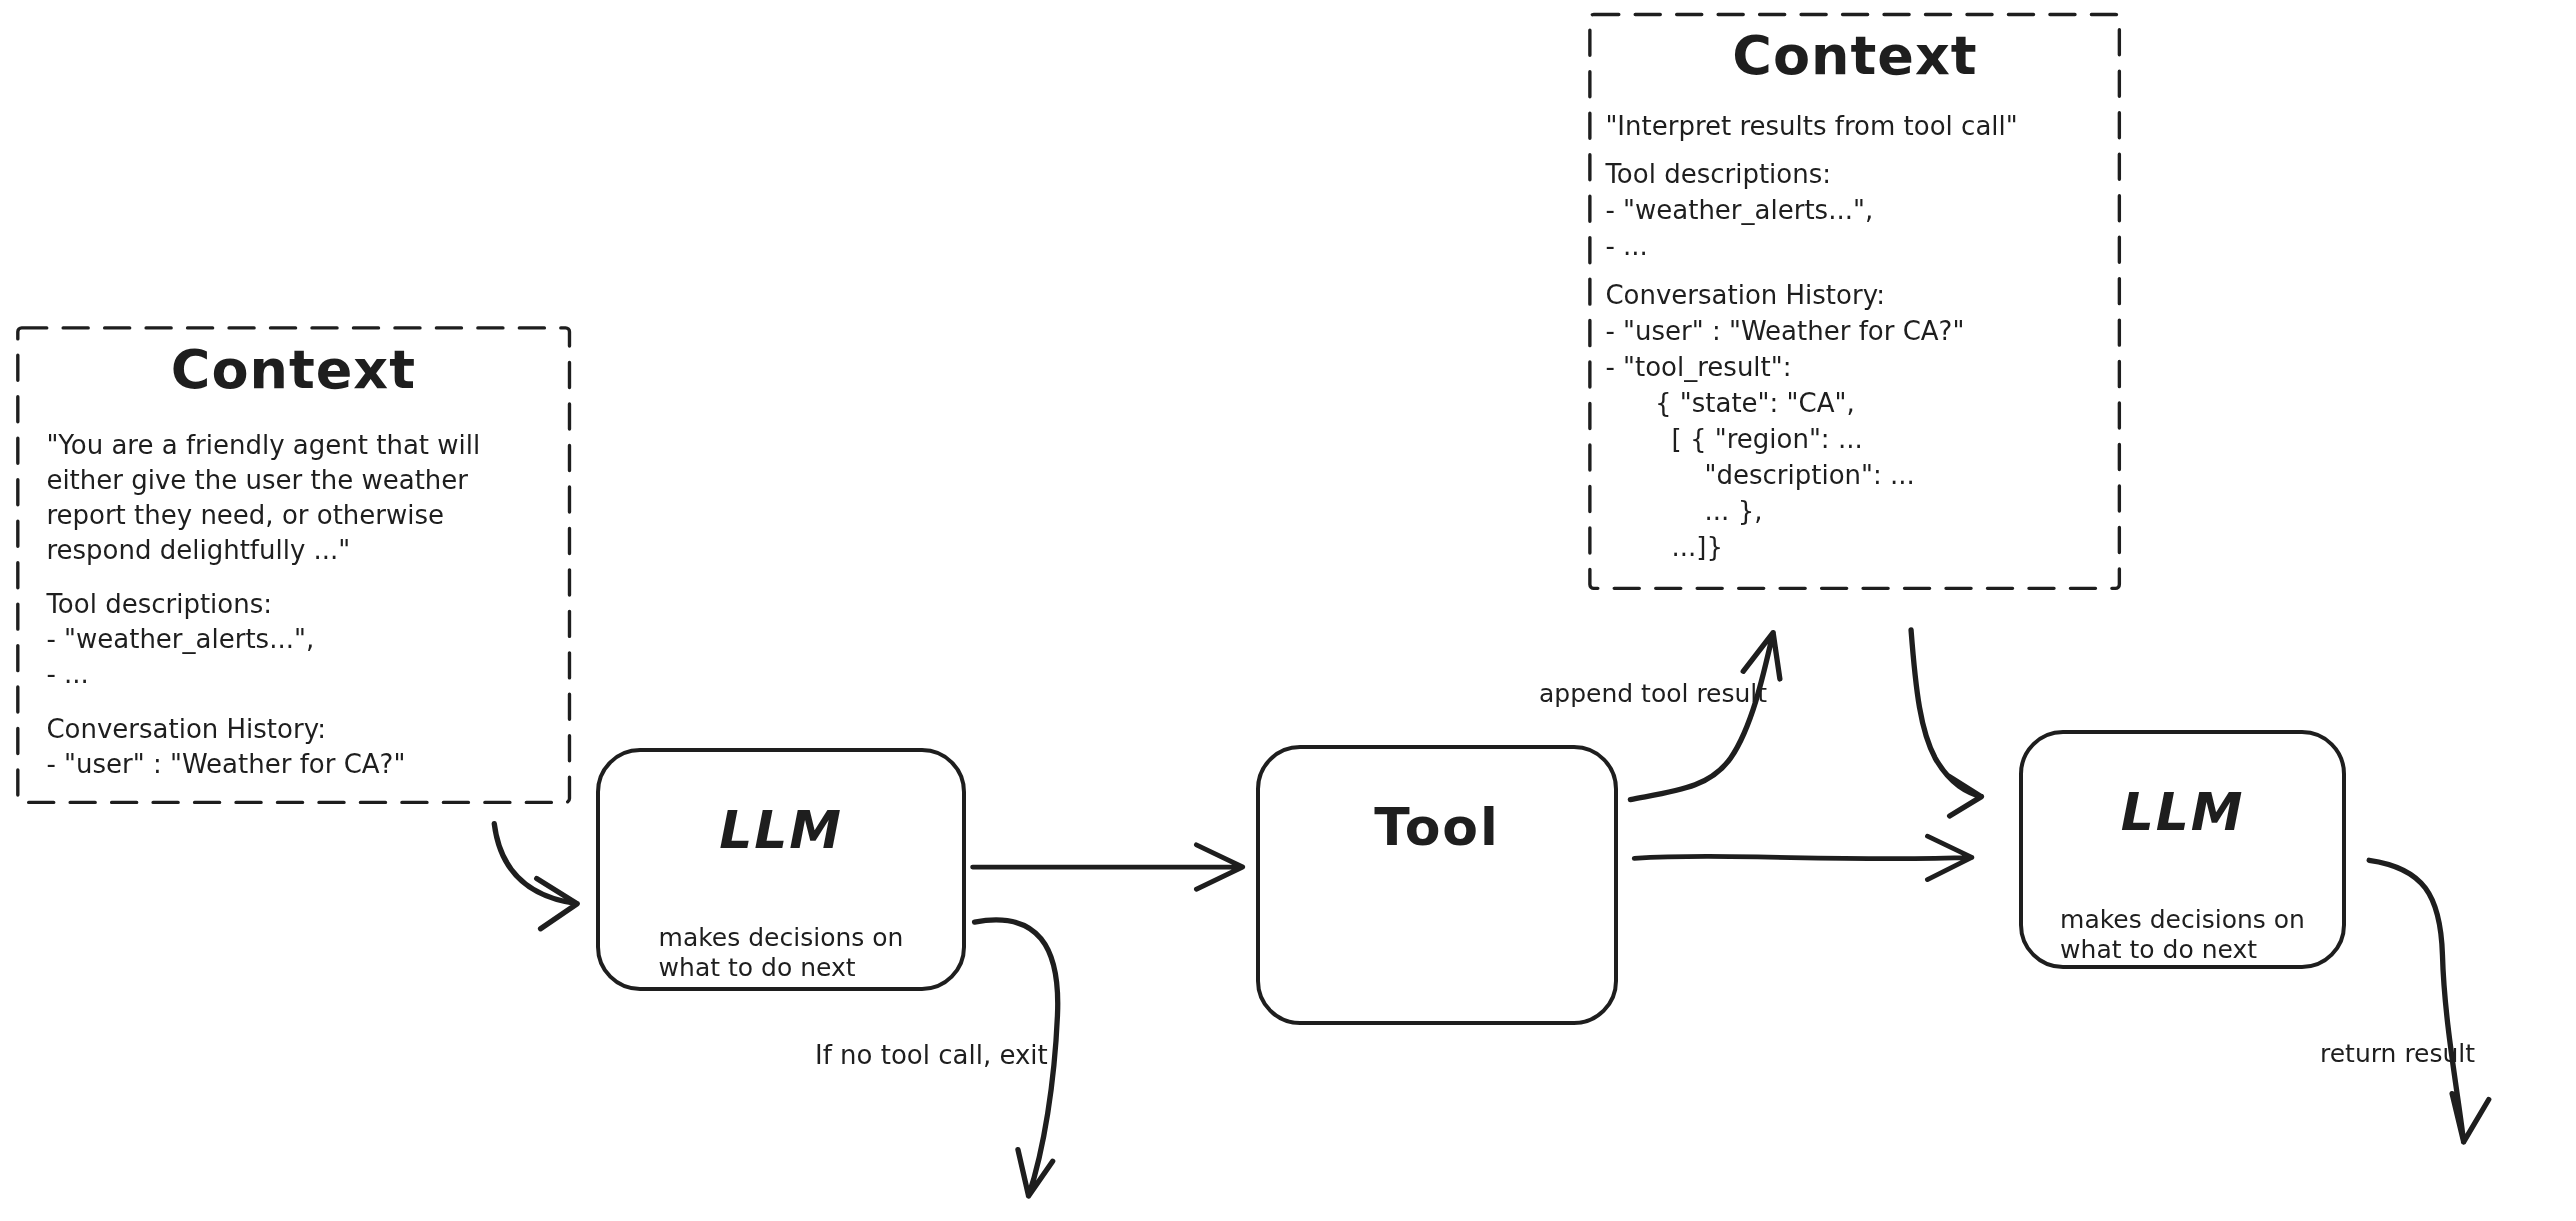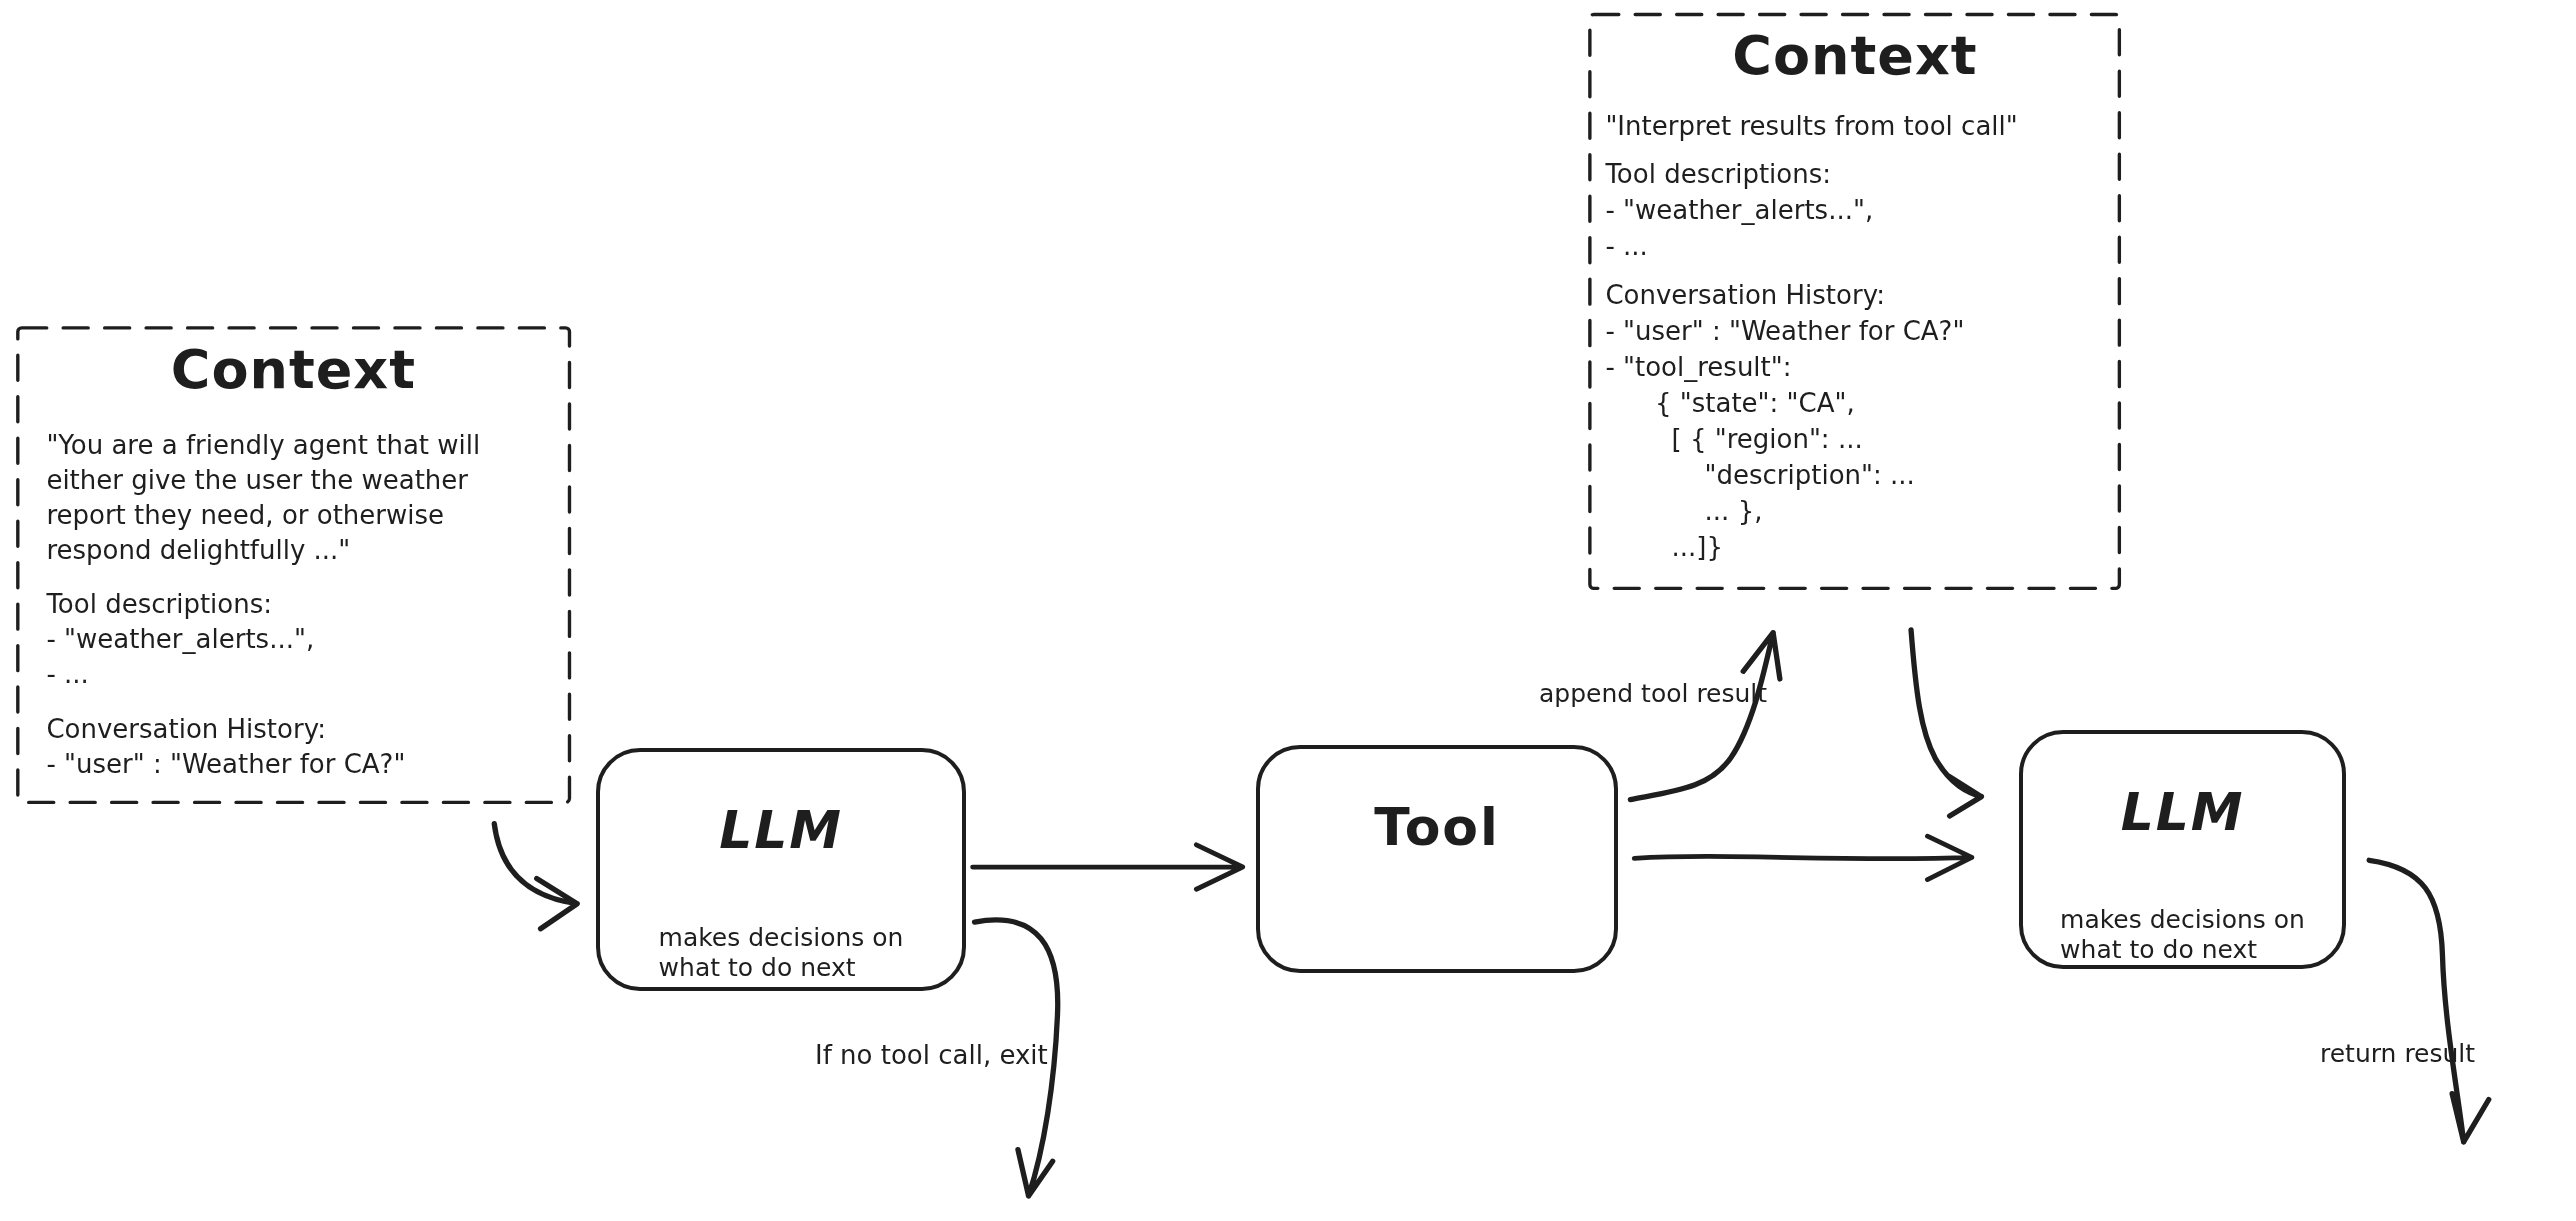--- a/index.html
+++ b/index.html
@@ -66,21 +66,21 @@
     <div class="ctx-title">Context</div>
     <div class="ctx-lines" style="left:15.4px;top:93px;"><div class="ctx-line">"Interpret results from tool call"</div><div class="ctx-line"></div><div class="ctx-line">Tool descriptions:</div><div class="ctx-line">- "weather_alerts...",</div><div class="ctx-line">- ...</div><div class="ctx-line"></div><div class="ctx-line">Conversation History:</div><div class="ctx-line">- "user" : "Weather for CA?"</div><div class="ctx-line">- "tool_result":</div><div class="ctx-line">      { "state": "CA",</div><div class="ctx-line">        [ { "region": ...</div><div class="ctx-line">            "description": ...</div><div class="ctx-line">            ... },</div><div class="ctx-line">        ...]}</div></div>
   </div>
 
   <div class="node" style="left:596px;top:748px;width:370px;height:243px;">
     <div class="node-title italic">LLM</div>
     <div class="node-sub">makes decisions on
 what to do next</div>
   </div>
 
-  <div class="node" style="left:1256px;top:745px;width:362px;height:228px;">
+  <div class="node" style="left:1256px;top:745px;width:362px;height:280px;">
     <div class="node-title">Tool</div>
   </div>
 
   <div class="node" style="left:2019px;top:730px;width:327px;height:239px;">
     <div class="node-title italic">LLM</div>
     <div class="node-sub">makes decisions on
 what to do next</div>
   </div>
 
   <div class="edge-label" style="left:1539px;top:679px;">append tool result</div>

